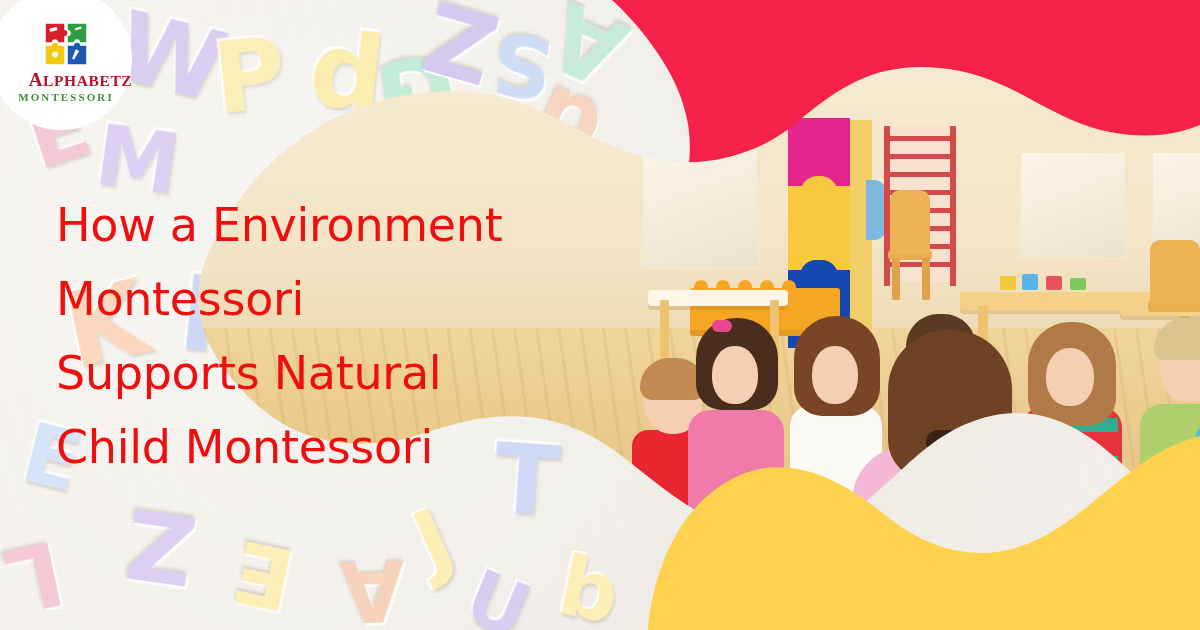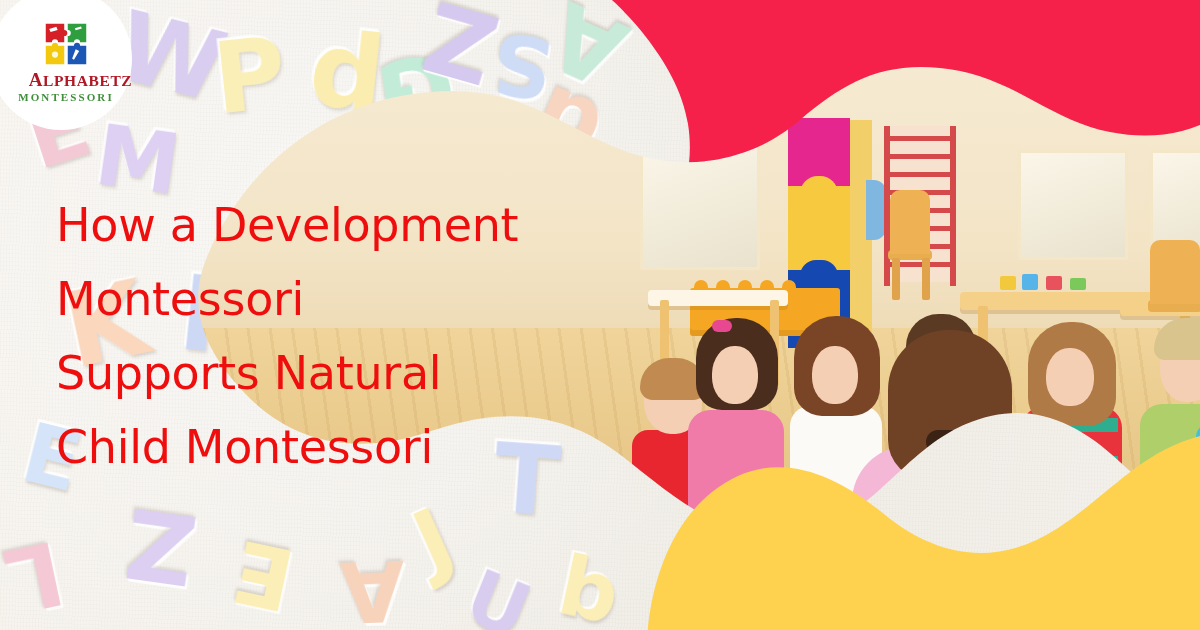--- a/index.html
+++ b/index.html
@@ -405,19 +405,19 @@
         <path fill="#fff" d="M72 62 l8 4 l-12 20 l-4 -3 Z"></path>
       </svg>
     </div>
     <div class="logo-name">
       <span class="cap">A</span><span>LPHABETZ</span>
     </div>
     <div class="logo-sub">MONTESSORI</div>
   </div>
 
   <h1 class="headline">
-    <span class="hl-line">How a Development</span>
+    <span class="hl-line">How a Environment</span>
     <span class="hl-line">Montessori</span>
     <span class="hl-line">Supports Natural</span>
     <span class="hl-line">Child Montessori</span>
   </h1>
 
 </div>
 
 </body></html>

